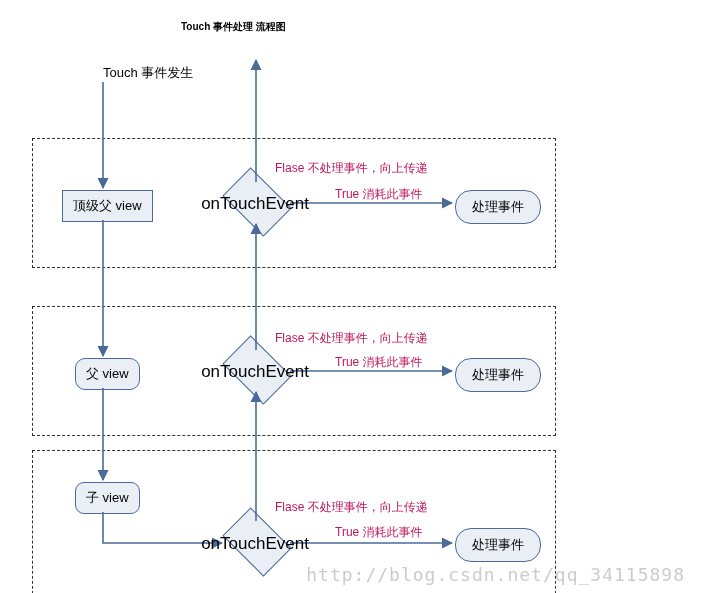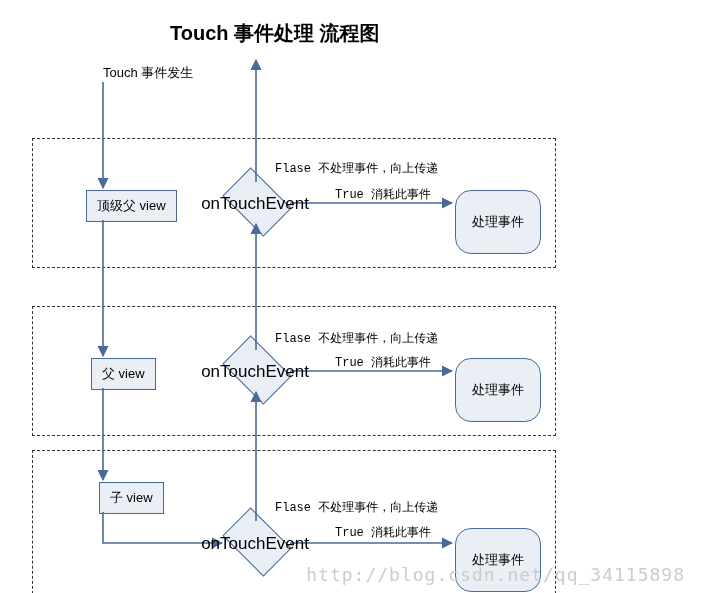--- a/index.html
+++ b/index.html
@@ -10,71 +10,69 @@
     font-size: 13px;
     color: #000;
     width: 705px;
     height: 593px;
     position: relative;
     overflow: hidden;
   }
   .title {
     position: absolute;
     top: 20px;
-    left: 170px;
+    left: 181px;
     font-weight: bold;
-    font-size: 20px;
+    font-size: 10px;
   }
   .start-label {
     position: absolute;
     top: 64px;
     left: 55px;
     font-size: 13px;
     margin-left: 48px;
   }
   .dashed-box {
     position: absolute;
     border: 1.5px dashed #333;
     background: #fff;
   }
   .view-box {
     position: absolute;
     border: 1.5px solid #4a6a99;
     background: #eaeff6;
     text-align: center;
     padding: 6px 10px;
     font-size: 13px;
-    margin-left: 24px;
   }
   .diamond-wrap {
     position: absolute;
     width: 110px;
     height: 36px;
   }
   .diamond-text {
     position: absolute;
     width: 100%;
     text-align: center;
     top: 10px;
     font-size: 17px;
     z-index: 2;
   }
   .rounded-box {
     position: absolute;
     border: 1.5px solid #4a6a99;
     background: #eaeff6;
     border-radius: 16px;
-    padding: 22px 16px;
+    padding: 7px 16px;
     font-size: 13px;
   }
   .edge-label {
     position: absolute;
     font-size: 12px;
-    color: #000000;
-    font-family: Liberation Mono, monospace;
+    color: #be185d;
   }
   .watermark {
     position: absolute;
     bottom: 8px;
     right: 20px;
     color: #ccc;
     font-size: 18px;
     font-family: monospace;
     letter-spacing: 1px;
   }
@@ -90,31 +88,31 @@
 <div class="view-box" style="left:62px; top:190px;">顶级父  view</div>
 <div class="diamond-wrap" style="left:200px; top:184px; width:110px; height:36px;">
   <div style="position:absolute; left:28px; top:-2px; width:56px; height:38px; background:#eaeff6; border:1.5px solid #4a6a99; transform:rotate(45deg);"></div>
   <div class="diamond-text">onTouchEvent</div>
 </div>
 <div class="edge-label" style="left:275px; top:160px;">Flase  不处理事件，向上传递</div>
 <div class="edge-label" style="left:335px; top:186px;">True  消耗此事件</div>
 <div class="rounded-box" style="left:455px; top:190px;">处理事件</div>
 
 <div class="dashed-box" style="left:32px; top:306px; width:522px; height:128px;"></div>
-<div class="view-box" style="left:67px; top:358px;">父  view</div>
+<div class="view-box" style="left:75px; top:358px;border-radius:10px;">父  view</div>
 <div class="diamond-wrap" style="left:200px; top:352px; width:110px; height:36px;">
   <div style="position:absolute; left:28px; top:-2px; width:56px; height:38px; background:#eaeff6; border:1.5px solid #4a6a99; transform:rotate(45deg);"></div>
   <div class="diamond-text">onTouchEvent</div>
 </div>
 <div class="edge-label" style="left:275px; top:330px;">Flase  不处理事件，向上传递</div>
 <div class="edge-label" style="left:335px; top:354px;">True  消耗此事件</div>
 <div class="rounded-box" style="left:455px; top:358px;">处理事件</div>
 
 <div class="dashed-box" style="left:32px; top:450px; width:522px; height:158px; border-bottom:none;"></div>
-<div class="view-box" style="left:75px; top:482px;">子  view</div>
+<div class="view-box" style="left:75px; top:482px;border-radius:9px;">子  view</div>
 <div class="diamond-wrap" style="left:200px; top:524px; width:110px; height:36px;">
   <div style="position:absolute; left:28px; top:-2px; width:56px; height:38px; background:#eaeff6; border:1.5px solid #4a6a99; transform:rotate(45deg);"></div>
   <div class="diamond-text">onTouchEvent</div>
 </div>
 <div class="edge-label" style="left:275px; top:499px;">Flase  不处理事件，向上传递</div>
 <div class="edge-label" style="left:335px; top:524px;">True  消耗此事件</div>
 <div class="rounded-box" style="left:455px; top:528px;">处理事件</div>
 
 <div class="watermark">http://blog.csdn.net/qq_34115898</div>
 

